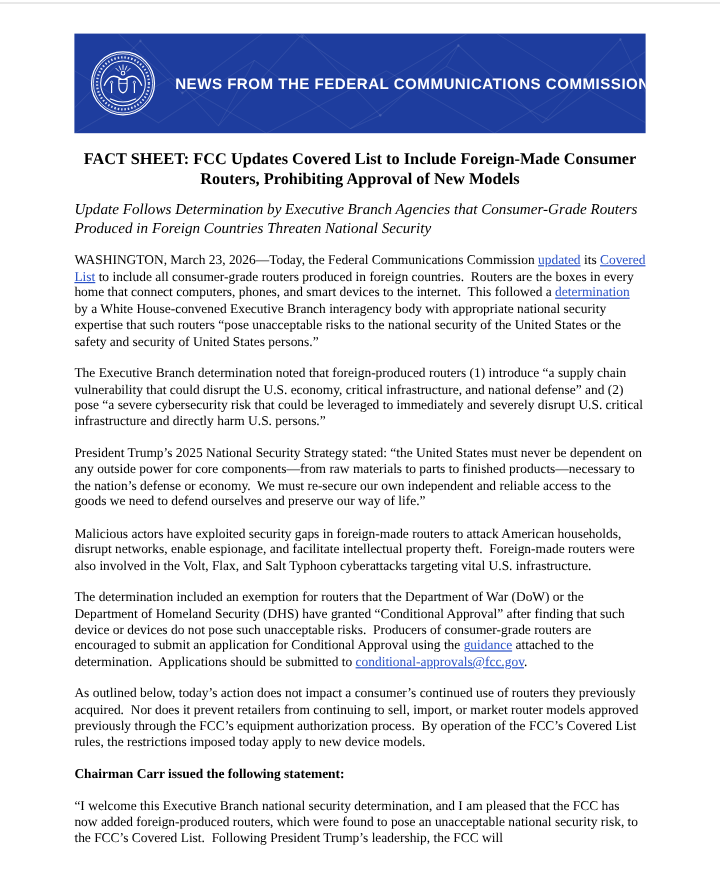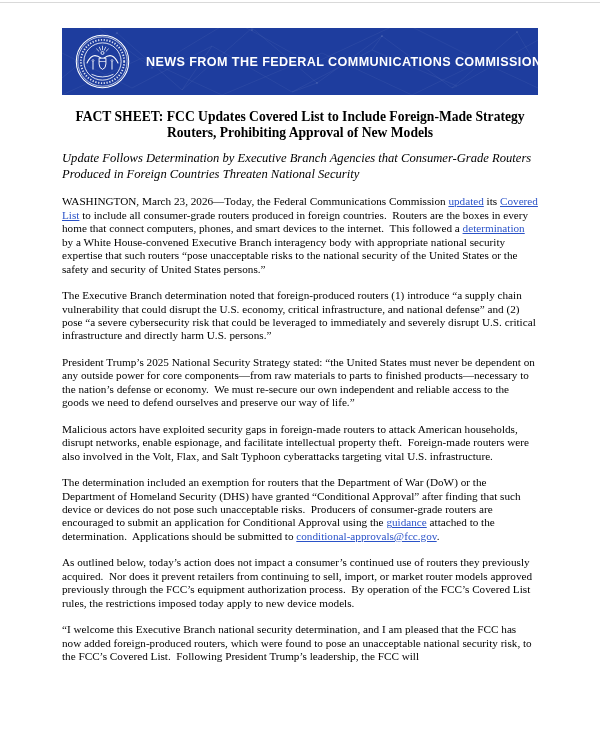--- a/index.html
+++ b/index.html
@@ -24,21 +24,21 @@
     background: #d9d9d9;
   }
   .page {
     position: absolute;
     top: 28px;
     left: 62px;
     width: 476px;
   }
   
   .banner {
-    height: 67px;
+    height: 83px;
     background: #1e3d9e;
     display: flex;
     align-items: center;
     position: relative;
     overflow: hidden;
   }
   .mesh {
     position: absolute;
     inset: 0;
     width: 100%;
@@ -131,27 +131,28 @@
         <path d="M20 30 v8.5 M40 30 v8.5" stroke-width="1"></path>
         <circle cx="20" cy="29" r="1" stroke-width="0.7"></circle>
         <circle cx="40" cy="29" r="1" stroke-width="0.7"></circle>
         <path d="M18.5 43.5 q11.5 5.5 23 0" stroke-width="0.9"></path>
       </g>
     </svg>
 
     <div class="banner-text">NEWS FROM THE FEDERAL COMMUNICATIONS COMMISSION</div>
   </header>
 
-  <h1 class="title">FACT SHEET: FCC Updates Covered List to Include Foreign-Made Strategy Routers, Prohibiting Approval of New Models</h1>
+  <h1 class="title">FACT SHEET: FCC Updates Covered List to Include Foreign-Made Consumer Routers, Prohibiting Approval of New Models</h1>
 
   <h2 class="subtitle">Update Follows Determination by Executive Branch Agencies that Consumer-Grade Routers Produced in Foreign Countries Threaten National Security</h2>
 
   <div class="body-text" id="doc-body">
       <p><span>WASHINGTON, March 23, 2026—Today, the Federal Communications Commission </span><a href="#">updated</a><span> its </span><a href="#">Covered List</a><span> to include all consumer-grade routers produced in foreign countries.&nbsp; Routers are the boxes in every home that connect computers, phones, and smart devices to the internet.&nbsp; This followed a </span><a href="#">determination</a><span> by a White House-convened Executive Branch interagency body with appropriate national security expertise that such routers “pose unacceptable risks to the national security of the United States or the safety and security of United States persons.”</span></p>
       <p><span>The Executive Branch determination noted that foreign-produced routers (1) introduce “a supply chain vulnerability that could disrupt the U.S. economy, critical infrastructure, and national defense” and (2) pose “a severe cybersecurity risk that could be leveraged to immediately and severely disrupt U.S. critical infrastructure and directly harm U.S. persons.”</span></p>
       <p><span>President Trump’s 2025 National Security Strategy stated: “the United States must never be dependent on any outside power for core components—from raw materials to parts to finished products—necessary to the nation’s defense or economy.&nbsp; We must re-secure our own independent and reliable access to the goods we need to defend ourselves and preserve our way of life.”</span></p>
       <p><span>Malicious actors have exploited security gaps in foreign-made routers to attack American households, disrupt networks, enable espionage, and facilitate intellectual property theft.&nbsp; Foreign-made routers were also involved in the Volt, Flax, and Salt Typhoon cyberattacks targeting vital U.S. infrastructure.</span></p>
       <p><span>The determination included an exemption for routers that the Department of War (DoW) or the Department of Homeland Security (DHS) have granted “Conditional Approval” after finding that such device or devices do not pose such unacceptable risks.&nbsp; Producers of consumer-grade routers are encouraged to submit an application for Conditional Approval using the </span><a href="#">guidance</a><span> attached to the determination.&nbsp; Applications should be submitted to </span><a href="#">conditional-approvals@fcc.gov</a><span>.</span></p>
       <p><span>As outlined below, today’s action does not impact a consumer’s continued use of routers they previously acquired.&nbsp; Nor does it prevent retailers from continuing to sell, import, or market router models approved previously through the FCC’s equipment authorization process.&nbsp; By operation of the FCC’s Covered List rules, the restrictions imposed today apply to new device models.</span></p>
+      <p class="bold"><span>Chairman Carr issued the following statement:</span></p>
       <p><span>“I welcome this Executive Branch national security determination, and I am pleased that the FCC has now added foreign-produced routers, which were found to pose an unacceptable national security risk, to the FCC’s Covered List.&nbsp; Following President Trump’s leadership, the FCC will</span></p>
     </div>
 
 </div>
 
 </body></html>

